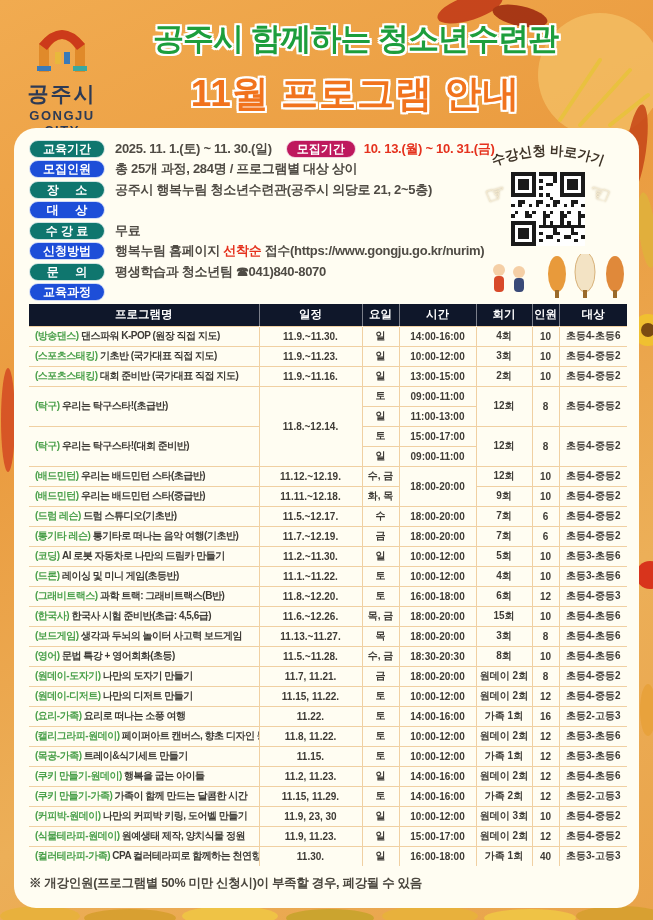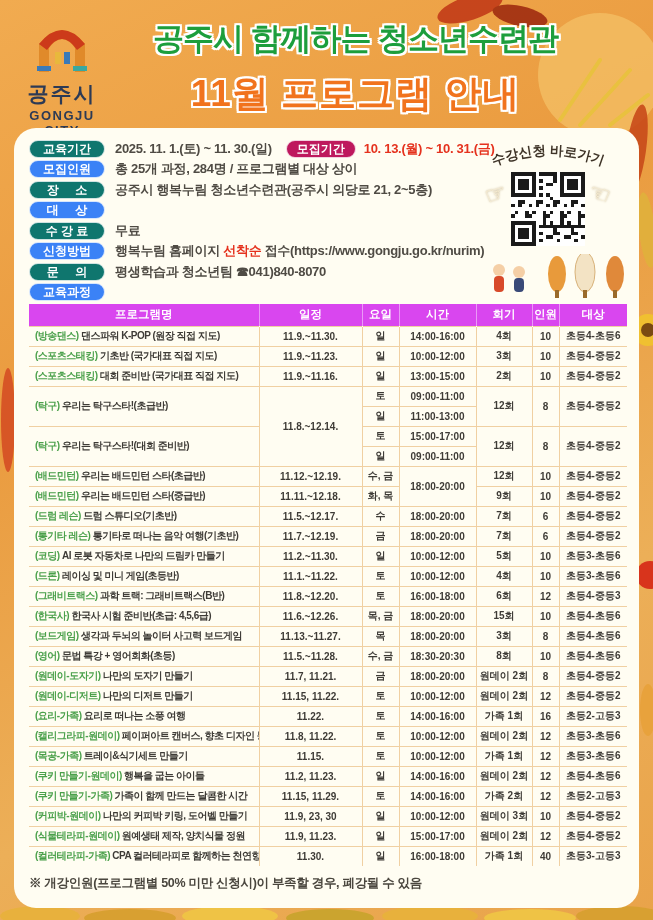--- a/index.html
+++ b/index.html
@@ -23,35 +23,35 @@
 
   
   .panel { position:absolute; left:14px; right:14px; top:128px; height:780px; z-index:2;
            background:#fffdf2; border-radius:22px; padding:9px 15px 0 15px; }
 
   .info-line { display:flex; align-items:center; margin:2.5px 0; height:18px; }
   .pill { min-width:76px; width:76px; height:18px; line-height:16px; border-radius:10px; color:#fff;
           font-size:12px; font-weight:700; text-align:center; border:1px solid rgba(255,255,255,.8);
           margin-right:10px; white-space:nowrap; }
   .pill.orange { background:#0f766e; }
-  .pill.olive  { background:#3b82f6; }
+  .pill.olive  { background:#1d4ed8; }
   .pill.red    { background:#be185d; min-width:70px; width:70px; margin:0 8px 0 14px; }
   .info-text { font-size:13px; font-weight:700; color:#4f4b44; letter-spacing:-0.3px; white-space:nowrap; }
   .red-text { color:#e5321e; }
 
   
   .qr-block { position:absolute; top:10px; right:18px; width:146px; text-align:center; z-index:3; }
   .qr-row { display:flex; align-items:flex-start; justify-content:center; gap:4px; margin-top:-4px; }
   .hand { font-size:24px; color:#fdf4da; text-shadow:0 0 2px #8a6a30; line-height:1; margin-top:10px; }
   .hand.left  { transform:rotate(-18deg); }
   .hand.right { transform:rotate(18deg); }
 
   
   table { width:598px; border-collapse:collapse; border:1px hidden; margin-top:3px; table-layout:fixed; }
-  thead th { background:#d946ef; color:#fff; font-size:11.5px; font-weight:700; height:22px;
+  thead th { background:#0f172a; color:#fff; font-size:11.5px; font-weight:700; height:22px;
              border-left:1px solid rgba(255,255,255,.45); white-space:nowrap; }
   thead th:first-child { border-left:none; }
   tbody td { font-size:10px; color:#3e3b36; height:20px; border:1px solid #f0d0a2;
              text-align:center; padding:0 2px; white-space:nowrap; overflow:hidden; font-weight:600; }
   td.name { text-align:left; padding-left:6px; letter-spacing:-0.5px; }
   .green { color:#4aa04a; font-weight:700; }
 
   .footnote { margin-top:9px; font-size:12.5px; font-weight:700; color:#4a463e; letter-spacing:-0.3px; }
 
   

